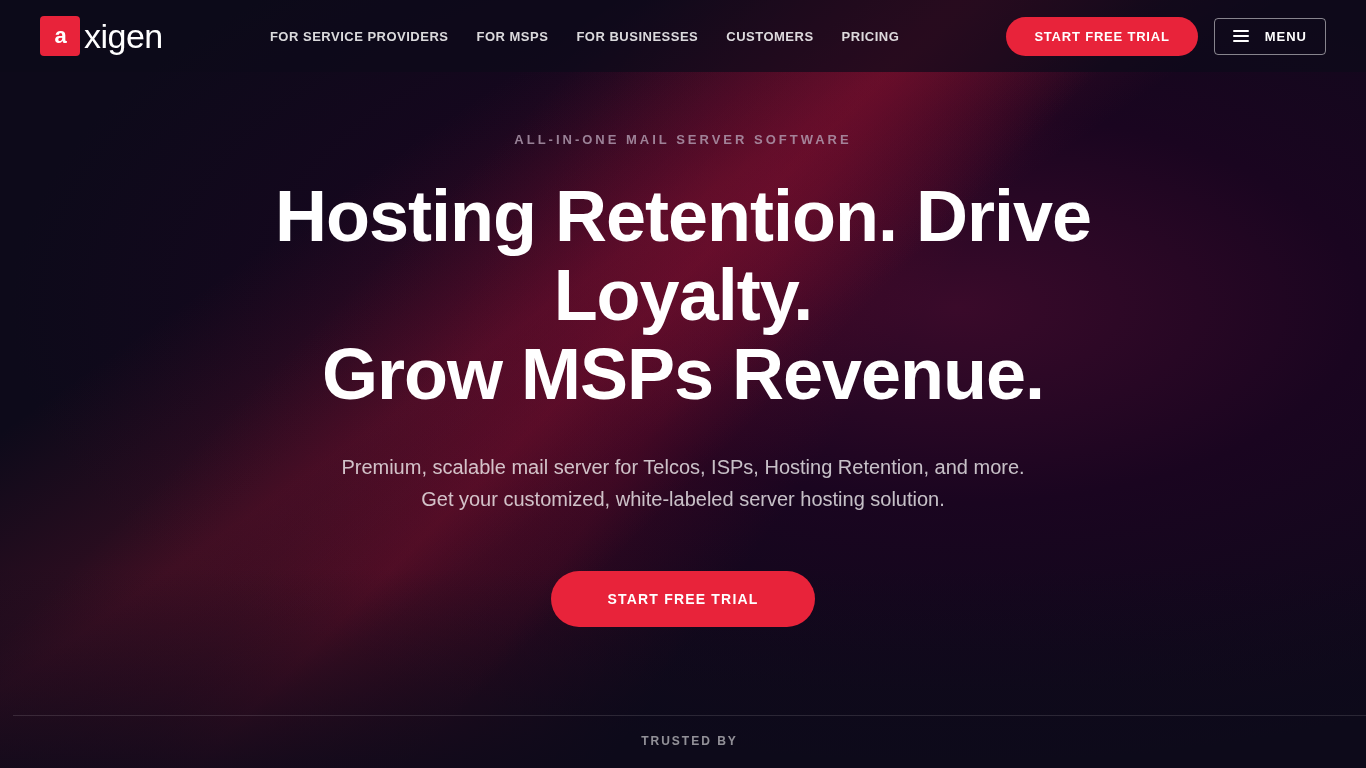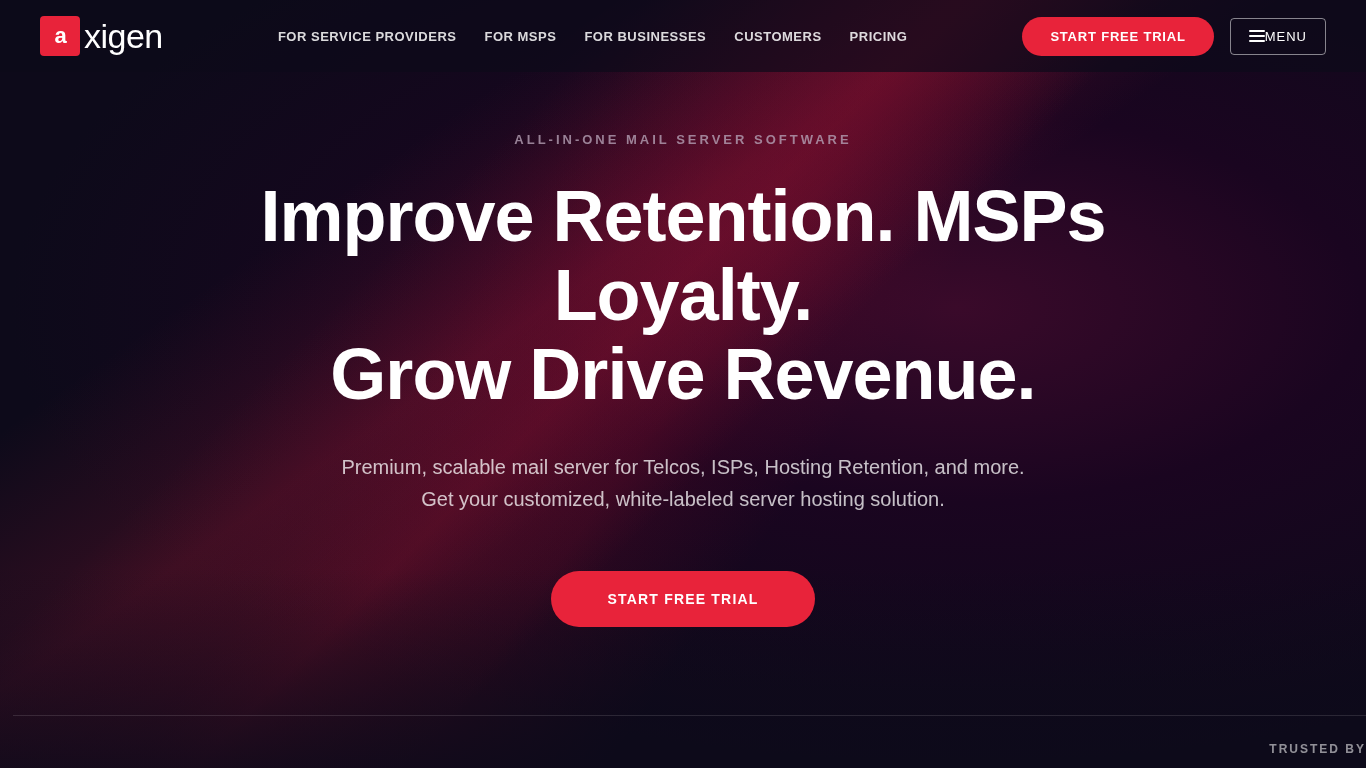--- a/index.html
+++ b/index.html
@@ -122,27 +122,27 @@
       white-space: nowrap;
     }
 
     .btn-menu {
       background: transparent;
       color: #fff;
       border: 1.5px solid rgba(255,255,255,0.5);
       border-radius: 4px;
       padding: 10px 18px;
       font-size: 13px;
-      font-weight: 400;
+      font-weight: 700;
       letter-spacing: 1px;
       text-transform: uppercase;
       cursor: pointer;
       display: flex;
       align-items: center;
-      gap: 0;
+      gap: 16px;
     }
 
     .menu-icon-lines {
       display: flex;
       flex-direction: column;
       gap: 3px;
     }
 
     .menu-icon-lines span {
       display: block;
@@ -224,21 +224,22 @@
       cursor: pointer;
     }
 
     
     .trusted-by {
       position: absolute;
       bottom: 0;
       left: 13px;
       right: 0;
       z-index: 5;
-      text-align: right;
+      text-align: center;
+      padding-bottom: 8px;
     }
 
     .trusted-by-label {
       color: rgba(255,255,255,0.55);
       font-size: 12px;
       font-weight: 600;
       letter-spacing: 2px;
       text-transform: uppercase;
       margin-bottom: 12px;
     }
@@ -283,22 +284,22 @@
       </div>
       <span>MENU</span>
     </button>
   </div>
 </nav>
 
 <section class="hero">
   <p class="hero-eyebrow">ALL-IN-ONE MAIL SERVER SOFTWARE</p>
 
   <h1 class="hero-headline">
-    <span>Improve Retention. MSPs Loyalty.</span><br>
-    <span>Grow Drive Revenue.</span>
+    <span>Hosting Retention. Drive Loyalty.</span><br>
+    <span>Grow MSPs Revenue.</span>
   </h1>
 
   <p class="hero-subtext">
     <span>Premium, scalable mail server for Telcos, ISPs, Hosting Retention, and more.</span><br>
     <span>Get your customized, white-labeled server hosting solution.</span>
   </p>
 
   <div class="hero-buttons">
     <button class="btn-trial-hero">START FREE TRIAL</button>
   </div>

